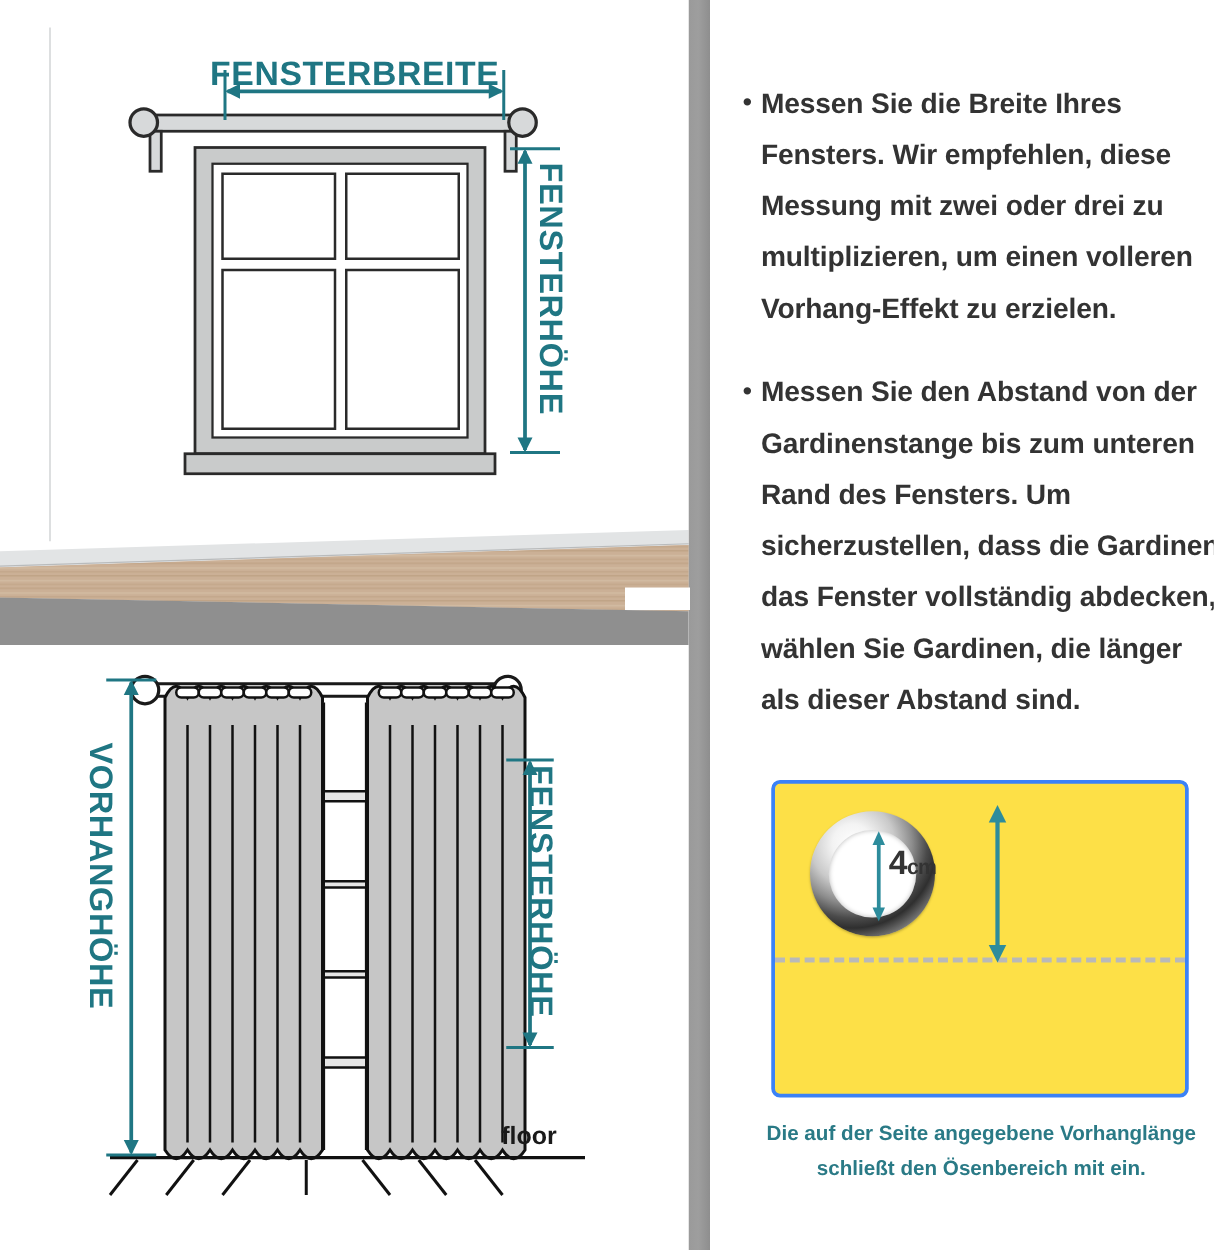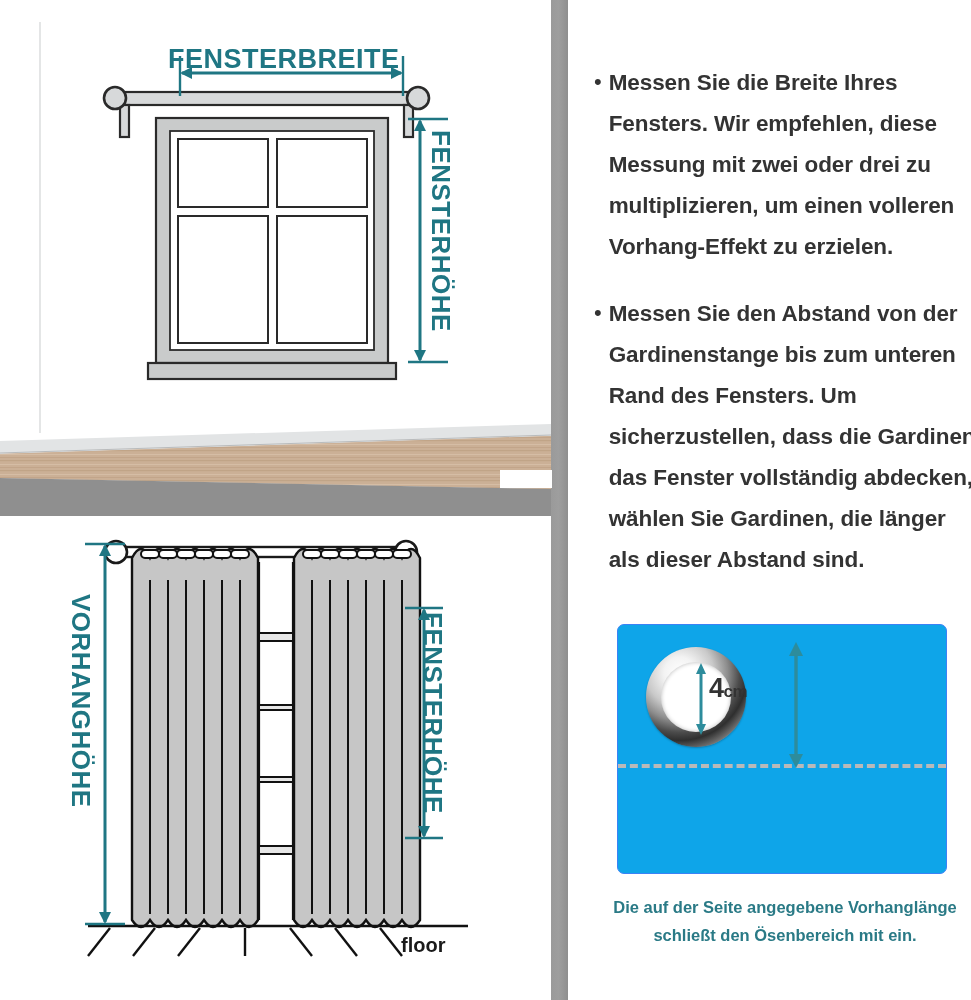--- a/index.html
+++ b/index.html
@@ -18,42 +18,42 @@
   
   #bullets{left:594px;top:62px;width:382px;}
   .bullet{display:flex;margin-bottom:26px;}
   .bullet .dot{flex:0 0 auto;color:#333;font-size:22px;line-height:40px;
                margin-right:7px;}
   .bullet .txt{font-size:22.5px;line-height:41px;color:#333333;
                font-weight:bold;letter-spacing:-0.1px;}
 
   
   #card{left:617px;top:624px;width:328px;height:248px;
-        background:#0ea5e9;border:1px solid #3b82f6;border-radius:7px;}
+        background:#fde047;border:3px solid #3b82f6;border-radius:7px;}
   #dashline{left:0;top:139px;width:328px;height:0;
             border-top:4px dashed #b9b9b9;}
   #grommet{left:28px;top:22px;width:100px;height:100px;border-radius:50%;
            background:
              radial-gradient(circle at 34% 26%, #ffffff 0%, #f3f3f3 16%, #c9c9c9 34%, #8d8d8d 48%, #4b4b4b 60%, #2f2f2f 68%, #6e6e6e 78%, #d6d6d6 90%, #a9a9a9 100%);
            box-shadow:0 1px 2px rgba(0,0,0,.25);}
   #grommet-inner{left:15px;top:15px;width:70px;height:70px;border-radius:50%;
            background:#ffffff;
            box-shadow:inset 0 0 4px rgba(0,0,0,.28);}
   #lbl4{left:91px;top:48px;font-size:27px;font-weight:bold;color:#333;
         letter-spacing:-.5px;}
   #lbl4 .u{font-size:17px;}
   #lbl10{left:201px;top:55px;font-size:43px;font-weight:bold;color:#4a4a4a;
         letter-spacing:-1px;}
   #lbl10 .u{font-size:26px;}
 
   #caption{left:584px;top:893px;width:402px;text-align:center;
            font-size:16.5px;line-height:28px;color:#2a7a86;font-weight:bold;}
 
   
-  #floorlabel{left:401px;top:934px;font-size:20px;font-weight:bold;color:#1a1a1a;}
+  #floorlabel{left:401px;top:898px;font-size:20px;font-weight:bold;color:#1a1a1a;}
   .vlabel{transform-origin:0 0;white-space:nowrap;font-weight:bold;
           color:#1f7683;letter-spacing:.5px;}
   #lblFB{left:168px;top:44px;font-size:27px;font-weight:bold;color:#1f7683;
          letter-spacing:.5px;}
   #lblFH1{left:456px;top:130px;font-size:26px;}
   #lblVH{left:96px;top:594px;font-size:26px;}
   #lblFH2{left:448px;top:612px;font-size:26px;}
 </style>
 </head>
 <body>

